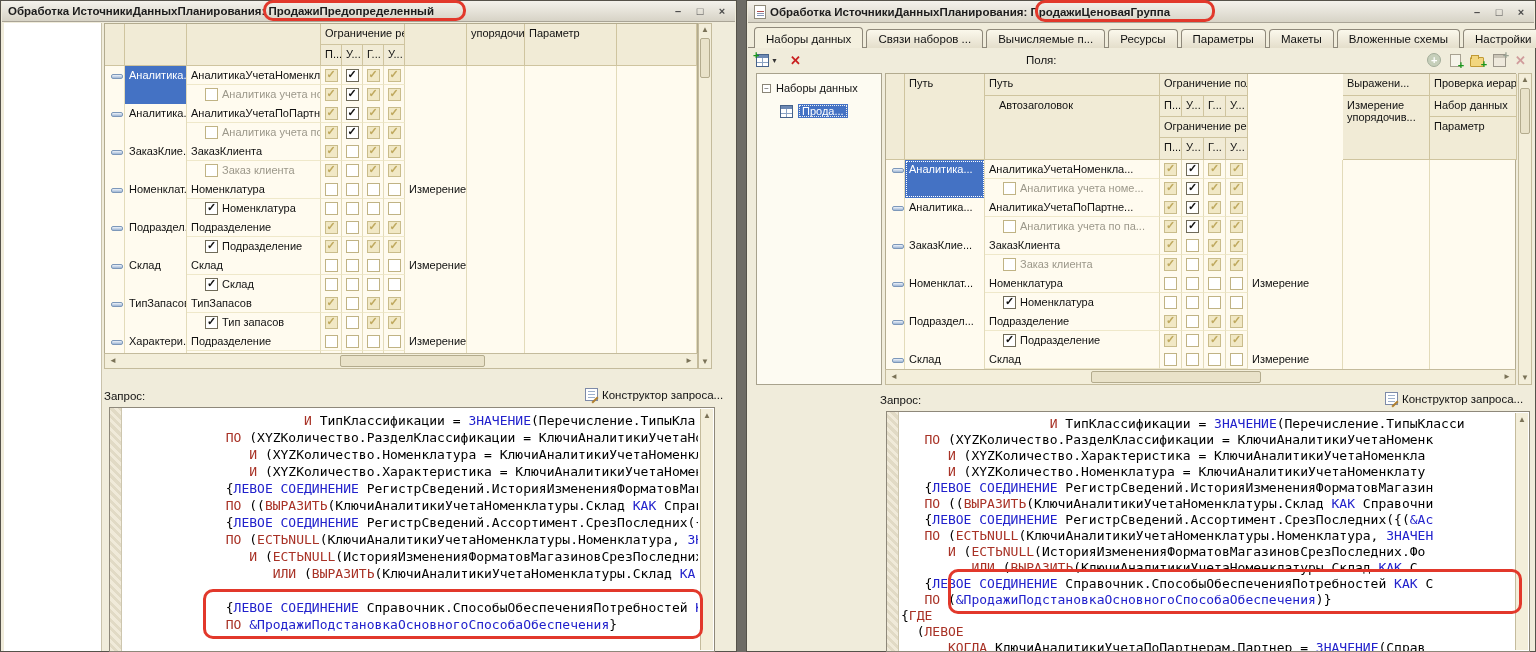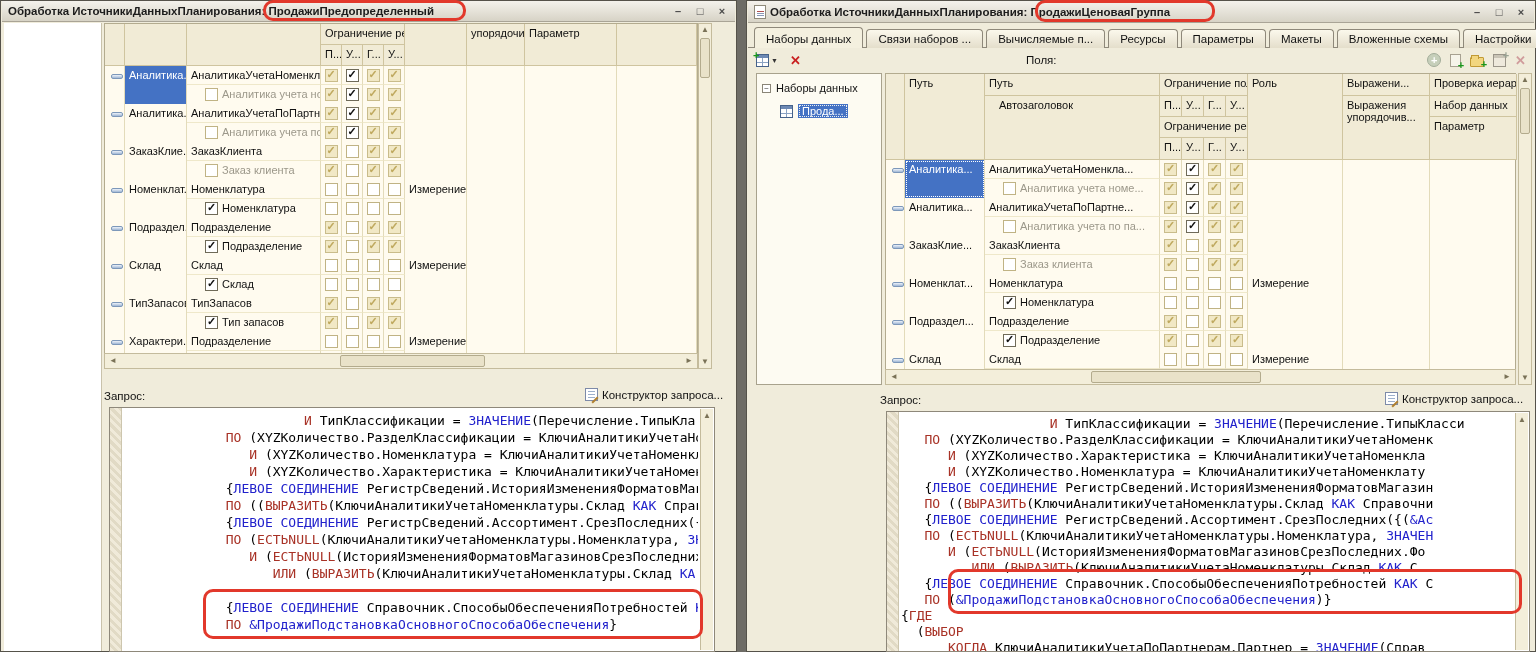--- a/index.html
+++ b/index.html
@@ -515,23 +515,22 @@
       <div class="hcell" style="grid-column:4/8;grid-row:1">Ограничение поля</div>
       <div class="hcell" style="grid-column:4;grid-row:2">П...</div>
       <div class="hcell" style="grid-column:5;grid-row:2">У...</div>
       <div class="hcell" style="grid-column:6;grid-row:2">Г...</div>
       <div class="hcell" style="grid-column:7;grid-row:2">У...</div>
       <div class="hcell" style="grid-column:4/8;grid-row:3">Ограничение рек...</div>
       <div class="hcell" style="grid-column:4;grid-row:4">П...</div>
       <div class="hcell" style="grid-column:5;grid-row:4">У...</div>
       <div class="hcell" style="grid-column:6;grid-row:4">Г...</div>
       <div class="hcell" style="grid-column:7;grid-row:4">У...</div>
-      <div class="hcell" style="grid-column:8;grid-row:1/5">Роль</div>
       <div class="hcell" style="grid-column:9;grid-row:1">Выражени...</div>
-      <div class="hcell" style="grid-column:9;grid-row:2/5;white-space:normal;">Выражения упорядочив...</div>
+      <div class="hcell" style="grid-column:9;grid-row:2/5;white-space:normal;">Измерение упорядочив...</div>
       <div class="hcell" style="grid-column:10;grid-row:1">Проверка иерархии:</div>
       <div class="hcell" style="grid-column:10;grid-row:2">Набор данных</div>
       <div class="hcell" style="grid-column:10;grid-row:3/5">Параметр</div>
     </div>
     <div class="ft-rows" style="height:210px;" id="rows-right">
         <div class="group">
           <div class="cell " style="grid-area: 1 / 1 / 3;"><span class="handle"></span></div>
           <div class="cell c-field selected focus" style="grid-area: 1 / 2 / 3;">Аналитика...</div>
           <div class="cell ib" style="grid-area: 1 / 3;">АналитикаУчетаНоменкла...</div>
           <div class="cell cb-cell ib" style="grid-area: 1 / 4;">
@@ -748,21 +747,21 @@
         <div class="qline"><span class="tok-t">      </span><span class="tok-k">И</span><span class="tok-t"> (XYZКоличество.Номенклатура = КлючиАналитикиУчетаНоменклату</span></div>
         <div class="qline"><span class="tok-t">   {</span><span class="tok-b">ЛЕВОЕ СОЕДИНЕНИЕ</span><span class="tok-t"> РегистрСведений.ИсторияИзмененияФорматовМагазин</span></div>
         <div class="qline"><span class="tok-t">   </span><span class="tok-k">ПО</span><span class="tok-t"> ((</span><span class="tok-k">ВЫРАЗИТЬ</span><span class="tok-t">(КлючиАналитикиУчетаНоменклатуры.Склад </span><span class="tok-b">КАК</span><span class="tok-t"> Справочни</span></div>
         <div class="qline"><span class="tok-t">   {</span><span class="tok-b">ЛЕВОЕ СОЕДИНЕНИЕ</span><span class="tok-t"> РегистрСведений.Ассортимент.СрезПоследних({(</span><span class="tok-b">&amp;Ас</span></div>
         <div class="qline"><span class="tok-t">   </span><span class="tok-k">ПО</span><span class="tok-t"> (</span><span class="tok-k">ЕСТЬNULL</span><span class="tok-t">(КлючиАналитикиУчетаНоменклатуры.Номенклатура, </span><span class="tok-b">ЗНАЧЕН</span></div>
         <div class="qline"><span class="tok-t">      </span><span class="tok-k">И</span><span class="tok-t"> (</span><span class="tok-k">ЕСТЬNULL</span><span class="tok-t">(ИсторияИзмененияФорматовМагазиновСрезПоследних.Фо</span></div>
         <div class="qline"><span class="tok-t">         </span><span class="tok-k">ИЛИ</span><span class="tok-t"> (</span><span class="tok-k">ВЫРАЗИТЬ</span><span class="tok-t">(КлючиАналитикиУчетаНоменклатуры.Склад </span><span class="tok-b">КАК</span><span class="tok-t"> С</span></div>
         <div class="qline"><span class="tok-t">   {</span><span class="tok-b">ЛЕВОЕ СОЕДИНЕНИЕ</span><span class="tok-t"> Справочник.СпособыОбеспеченияПотребностей </span><span class="tok-b">КАК</span><span class="tok-t"> С</span></div>
         <div class="qline"><span class="tok-t">   </span><span class="tok-k">ПО</span><span class="tok-t"> (</span><span class="tok-b">&amp;ПродажиПодстановкаОсновногоСпособаОбеспечения</span><span class="tok-t">)}</span></div>
         <div class="qline"><span class="tok-t">{</span><span class="tok-k">ГДЕ</span></div>
-        <div class="qline"><span class="tok-t">  (</span><span class="tok-k">ВЫБОР</span></div>
+        <div class="qline"><span class="tok-t">  (</span><span class="tok-k">ЛЕВОЕ</span></div>
         <div class="qline"><span class="tok-t">      </span><span class="tok-k">КОГДА</span><span class="tok-t"> КлючиАналитикиУчетаПоПартнерам.Партнер = </span><span class="tok-b">ЗНАЧЕНИЕ</span><span class="tok-t">(Справ</span></div>
       </div>
     <div class="evs">
       <span class="arr">▲</span>
     </div>
   </div>
 </div>
 
 <div class="oval" style="left:263px;top:0;width:203px;height:21px;"></div>
 <div class="oval" style="left:1035px;top:0;width:180px;height:22px;"></div>

